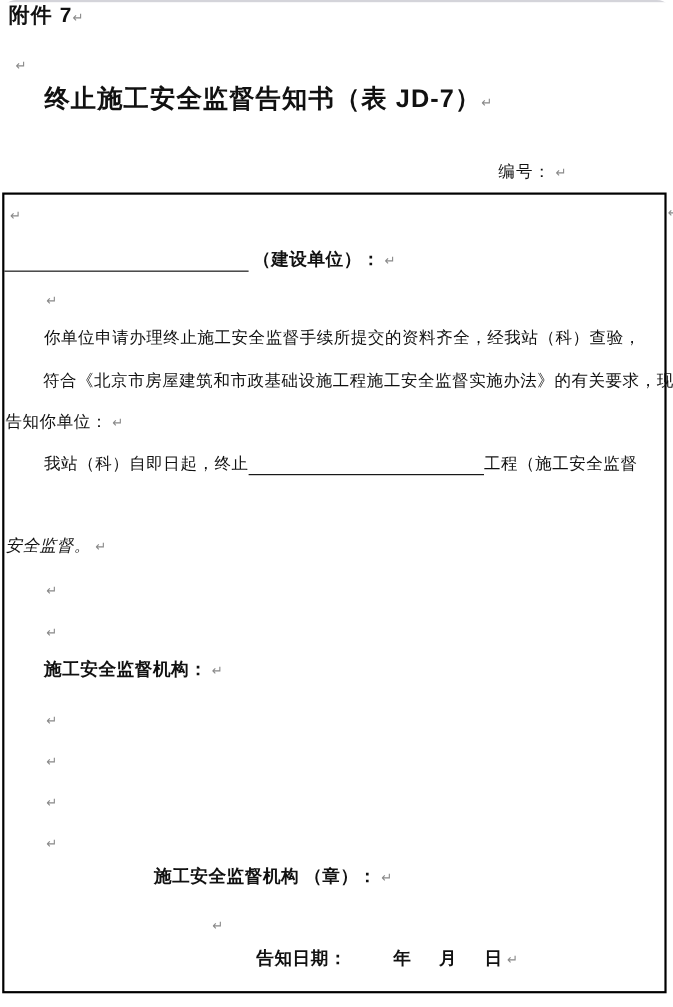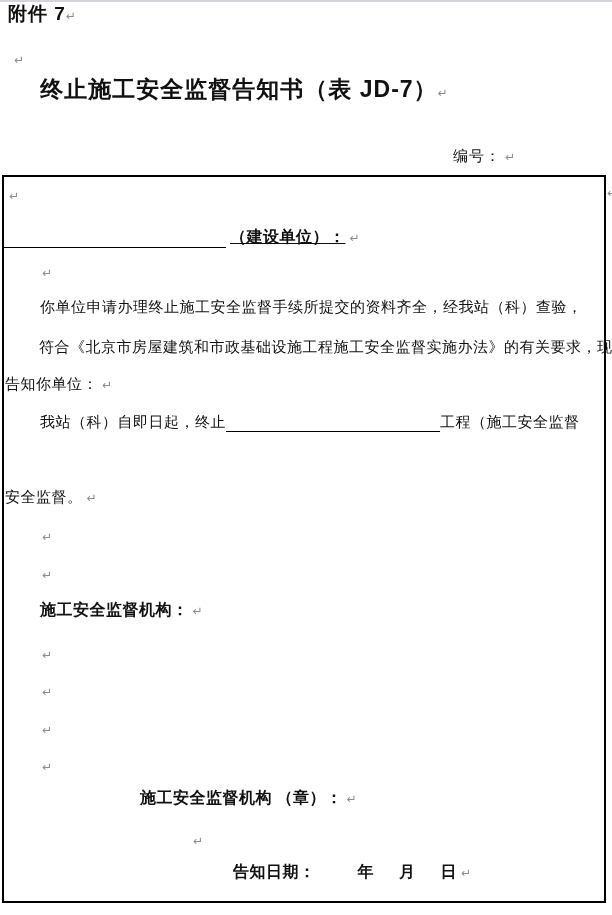--- a/index.html
+++ b/index.html
@@ -3,20 +3,21 @@
 <meta charset="utf-8">
 <style>
   html,body{margin:0;padding:0;background:#ffffff;}
   .page{
     position:relative;
     width:612px;height:915px;
     background:#ffffff;
     font-family:"Liberation Serif","DejaVu Serif",serif;
     color:#111111;
     overflow:hidden;
+    border-radius:15px;
   }
   .top-edge{
     position:absolute;left:0;top:0;width:612px;height:2px;
     background:#d4d4da;
   }
   .attachment{
     position:absolute;left:8px;top:1px;
     font-family:"Liberation Sans","DejaVu Sans",sans-serif;
     font-size:19px;font-weight:600;letter-spacing:1px;
   }
@@ -74,37 +75,37 @@
     <span>编号：</span><span class="pmark inline">↵</span>
   </div>
 
   <div class="form-box"></div>
 
   <div class="line pmark" style="left:607px;top:183px;">↵</div>
 
   <div class="line pmark" style="left:9px;top:186px;">↵</div>
 
   <div class="line" style="left:4px;top:227px;">
-    <span class="blank" style="width:222px;"></span><span class="bold" style="margin-left:4px;text-decoration:underline;">（建设单位）：</span><span class="pmark inline">↵</span>
+    <span class="blank" style="width:222px;"></span><span class="bold" style="margin-left:4px;">（建设单位）：</span><span class="pmark inline">↵</span>
   </div>
 
   <div class="line pmark" style="left:42px;top:263px;">↵</div>
 
   <div class="line" style="left:40px;top:299px;font-family:Liberation Mono, monospace;">你单位申请办理终止施工安全监督手续所提交的资料齐全，经我站（科）查验，</div>
   <div class="line" style="left:5px;top:337px;padding-left:34px;">符合《北京市房屋建筑和市政基础设施工程施工安全监督实施办法》的有关要求，现</div>
   <div class="line" style="left:5px;top:374px;text-align:right;">
     <span>告知你单位：</span><span class="pmark inline">↵</span>
   </div>
 
   <div class="line" style="left:40px;top:412px;">
     <span>我站（科）自即日起，终止</span><span class="blank" style="width:214px;"></span><span>工程（施工安全监督</span>
   </div>
 
 
-  <div class="line" style="left:5px;top:487px;">
+  <div class="line" style="left:5px;top:487px;font-style:italic;">
     <span>安全监督。</span><span class="pmark inline">↵</span>
   </div>
 
   <div class="line pmark" style="left:42px;top:527px;">↵</div>
   <div class="line pmark" style="left:42px;top:565px;">↵</div>
 
   <div class="line" style="left:40px;top:600px;">
     <span class="bold">施工安全监督机构：</span><span class="pmark inline">↵</span>
   </div>
 

